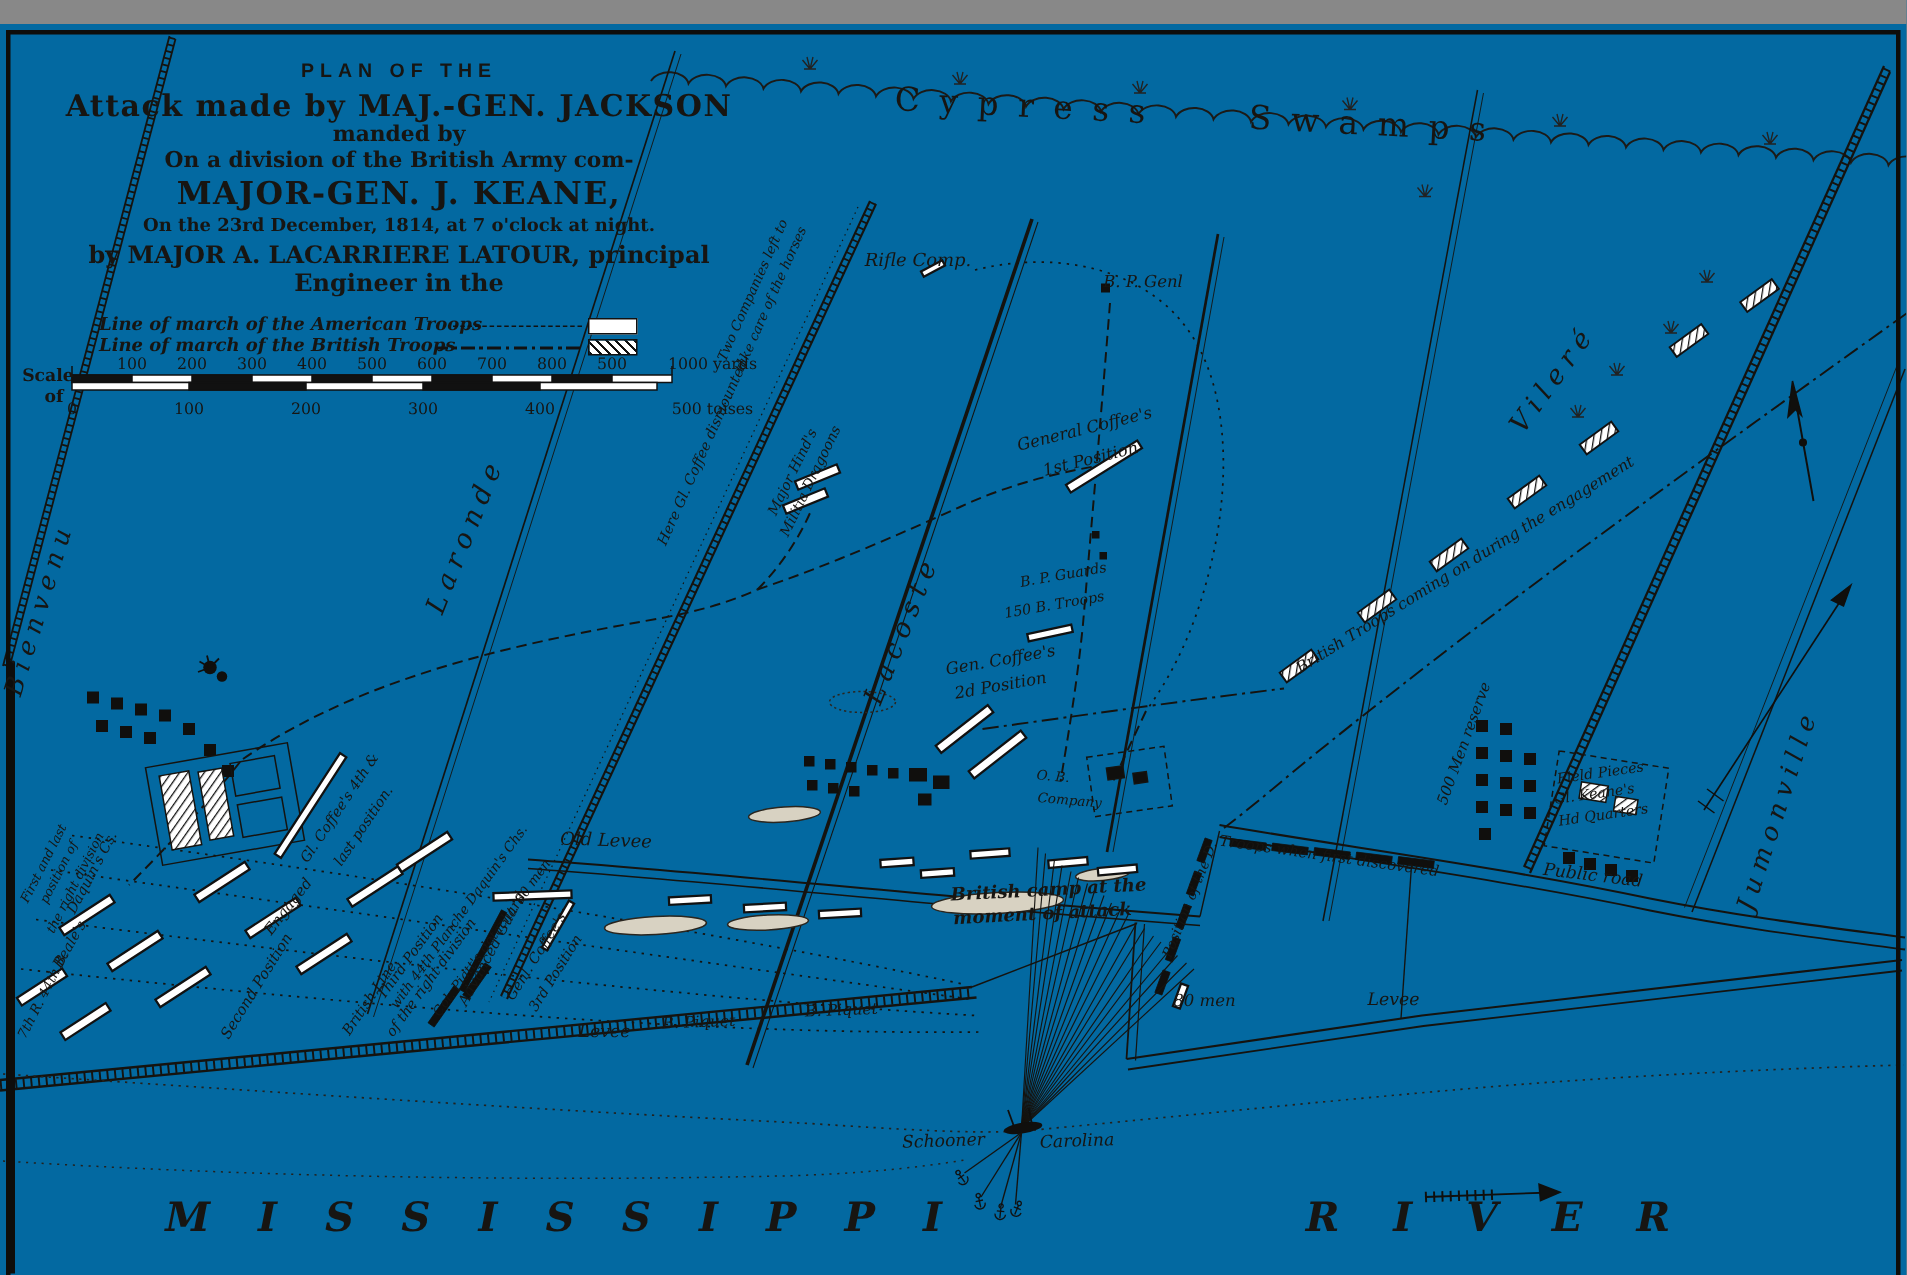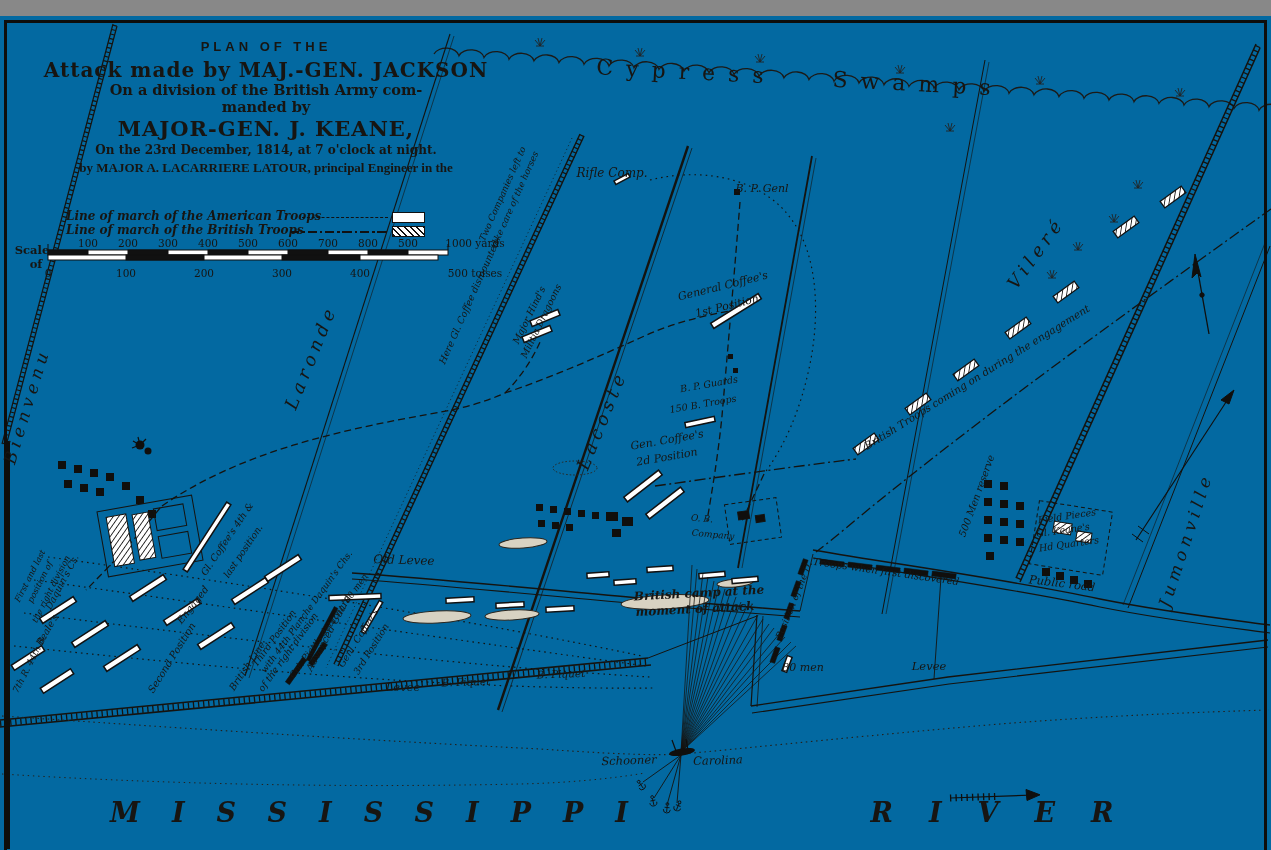--- a/index.html
+++ b/index.html
@@ -13,21 +13,21 @@
   .b{font-weight:bold;}
   .plant{letter-spacing:5px;font-size:18px;}
   .swamp{font-style:normal;font-size:22px;letter-spacing:13px;word-spacing:36px;}
   .riverword{font-weight:bold;font-size:27px;}
   .title-block{position:absolute;left:42px;top:24px;width:448px;text-align:center;line-height:1.15;}
   .t-kick{font-family:"Liberation Sans","DejaVu Sans",sans-serif;font-weight:bold;font-size:13px;letter-spacing:4px;margin-bottom:4px;}
   .t-main{font-weight:bold;font-size:20px;letter-spacing:1px;}
   .t-sub{font-weight:bold;font-size:14.5px;}
   .t-keane{font-weight:bold;font-size:21px;letter-spacing:1px;margin-top:2px;}
   .t-date{font-weight:bold;font-size:12px;margin-top:3px;}
-  .t-by{font-weight:bold;font-size:13px;margin-top:3px;font-family:Liberation Serif, serif;}
+  .t-by{font-weight:bold;font-size:16px;margin-top:3px;}
   .leg-text{position:absolute;font-style:italic;font-weight:bold;font-size:12px;white-space:nowrap;}
   .leg-dash{position:absolute;height:0;border-top:1.6px dashed #111;}
   .leg-dashdot{position:absolute;height:1.6px;
      background:repeating-linear-gradient(90deg,#111 0 9px,transparent 9px 12px,#111 12px 14.5px,transparent 14.5px 17.5px);}
   .leg-sym{position:absolute;width:31px;height:9px;border:1.6px solid #111;background:#fff;}
   .leg-sym.brit{background:repeating-linear-gradient(45deg,#111 0 1.5px,#fff 1.5px 4.5px);}
   .tick{position:absolute;transform:translate(-50%,-50%);font-style:normal;font-size:10.5px;white-space:nowrap;}
   .credit{position:absolute;left:1020px;top:838px;width:240px;text-align:left;
           font-family:"Liberation Sans","DejaVu Sans",sans-serif;font-weight:bold;font-size:10px;letter-spacing:.5px;}
 </style>
@@ -343,22 +343,22 @@
         <line x1="448" y1="228" x2="448" y2="234"></line>
     </g>
   </svg>
 
   <div class="frame"></div>
   <div class="edge-thick"></div>
 
   <div class="title-block">
     <div class="t-kick">PLAN OF THE</div>
     <div class="t-main">Attack made by MAJ.-GEN. JACKSON</div>
+    <div class="t-sub">manded by</div>
     <div class="t-sub">On a division of the British Army com-</div>
-    <div class="t-sub">manded by</div>
     <div class="t-keane">MAJOR-GEN. J. KEANE,</div>
     <div class="t-date">On the 23rd December, 1814, at 7 o'clock at night.</div>
     <div class="t-by">by MAJOR A. LACARRIERE LATOUR, principal Engineer in the</div>
   </div>
 
   <div class="leg-text" style="left:66px;top:193px">Line of march of the American Troops</div>
   <div class="leg-dash" style="left:302px;top:201px;width:86px"></div>
   <div class="leg-sym" style="left:392px;top:196px"></div>
   <div class="leg-text" style="left:66px;top:207px">Line of march of the British Troops</div>
   <div class="leg-dashdot" style="left:290px;top:215px;width:98px"></div>

